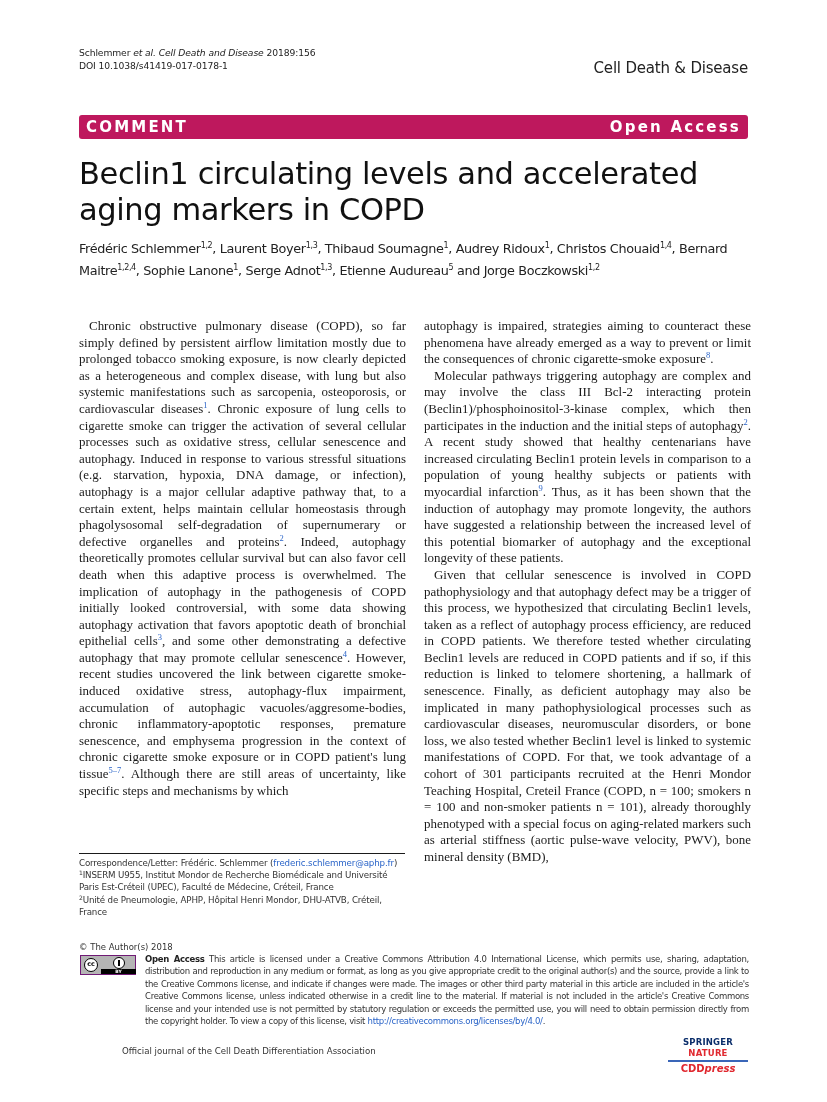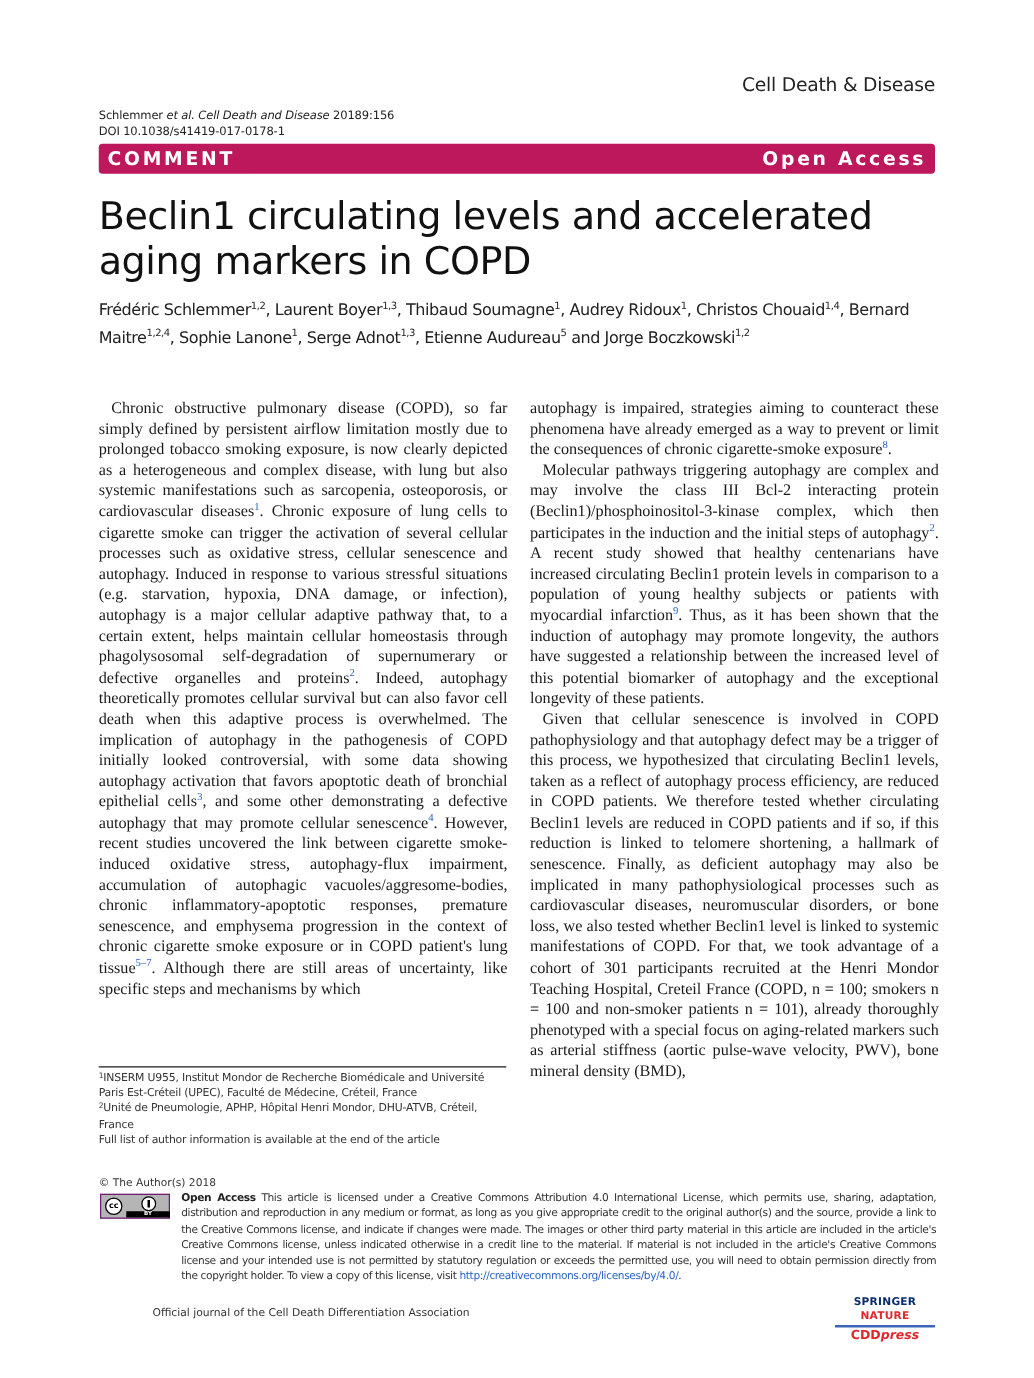--- a/index.html
+++ b/index.html
@@ -1,20 +1,20 @@
 <!DOCTYPE html>
 <html><head>
 <meta charset="utf-8">
 <style>
   html, body { margin: 0; padding: 0; background: #ffffff; }
   body { width: 827px; height: 1102px; position: relative; overflow: hidden; color: #1a1a1a; }
   .sans { font-family: "DejaVu Sans", sans-serif; }
   .serif { font-family: "Liberation Serif", serif; }
 
-  .running-head { position: absolute; left: 79px; top: 46px; font-size: 9.2px; line-height: 13px; color: #222; letter-spacing: -0.1px; margin-top: 40px; }
+  .running-head { position: absolute; left: 79px; top: 46px; font-size: 9.2px; line-height: 13px; color: #222; letter-spacing: -0.1px; }
   .running-head em { font-style: italic; }
   .journal-name { position: absolute; right: 79px; top: 59px; font-size: 15px; color: #222; letter-spacing: -0.2px; margin-left: 36px; }
 
   .banner { position: absolute; left: 79px; top: 115px; width: 669px; height: 24px; background: #be185d; border-radius: 3px; box-sizing: border-box; padding: 0 7px; display: flex; align-items: center; justify-content: space-between; }
   .banner span { color: #ffffff; font-weight: bold; font-size: 15px; letter-spacing: 2.2px; }
 
   .title { position: absolute; left: 79px; top: 156px; width: 660px; font-size: 30.5px; line-height: 36px; color: #111; letter-spacing: -0.4px; margin: 0; font-weight: normal; }
 
   .authors { position: absolute; left: 79px; top: 238px; width: 675px; font-size: 12.8px; line-height: 22px; color: #222; letter-spacing: -0.35px; }
   .authors sup { font-size: 8px; vertical-align: 5px; line-height: 0; }
@@ -73,23 +73,23 @@
 </div>
 
 <div class="col col-right serif">
   <p class="noindent" style="text-indent:0"><span>autophagy is impaired, strategies aiming to counteract these phenomena have already emerged as a way to prevent or limit the consequences of chronic cigarette-smoke exposure</span><a class="ref">8</a><span>.</span></p>
   <p><span>Molecular pathways triggering autophagy are complex and may involve the class III Bcl-2 interacting protein (Beclin1)/phosphoinositol-3-kinase complex, which then participates in the induction and the initial steps of autophagy</span><a class="ref">2</a><span>. A recent study showed that healthy centenarians have increased circulating Beclin1 protein levels in comparison to a population of young healthy subjects or patients with myocardial infarction</span><a class="ref">9</a><span>. Thus, as it has been shown that the induction of autophagy may promote longevity, the authors have suggested a relationship between the increased level of this potential biomarker of autophagy and the exceptional longevity of these patients.</span></p>
   <p>Given that cellular senescence is involved in COPD pathophysiology and that autophagy defect may be a trigger of this process, we hypothesized that circulating Beclin1 levels, taken as a reflect of autophagy process efficiency, are reduced in COPD patients. We therefore tested whether circulating Beclin1 levels are reduced in COPD patients and if so, if this reduction is linked to telomere shortening, a hallmark of senescence. Finally, as deficient autophagy may also be implicated in many pathophysiological processes such as cardiovascular diseases, neuromuscular disorders, or bone loss, we also tested whether Beclin1 level is linked to systemic manifestations of COPD. For that, we took advantage of a cohort of 301 participants recruited at the Henri Mondor Teaching Hospital, Creteil France (COPD, n = 100; smokers n = 100 and non-smoker patients n = 101), already thoroughly phenotyped with a special focus on aging-related markers such as arterial stiffness (aortic pulse-wave velocity, PWV), bone mineral density (BMD),</p>
 </div>
 
 <div class="footnote-rule"></div>
 <div class="footnotes sans">
+  <div><span>Correspondence/Letter: Frédéric. Schlemmer (</span><a class="link">frederic.schlemmer@aphp.fr</a><span>)</span></div>
   <div><sup>1</sup><span>INSERM U955, Institut Mondor de Recherche Biomédicale and Université Paris Est-Créteil (UPEC), Faculté de Médecine, Créteil, France</span></div>
   <div><sup>2</sup><span>Unité de Pneumologie, APHP, Hôpital Henri Mondor, DHU-ATVB, Créteil, France</span></div>
-  <div>Full list of author information is available at the end of the article</div>
 </div>
 
 <div class="copyright sans">© The Author(s) 2018</div>
 <div class="license sans">
   <div class="first-line"><span class="oa">Open Access</span><span> This article is licensed under a Creative Commons Attribution 4.0 International License, which permits use, sharing, adaptation, distribution and reproduction in any medium or format, as long as you give appropriate credit to the original author(s) and the source, provide a link to the Creative Commons license, and indicate if changes were made. The images or other third party material in this article are included in the article's Creative Commons license, unless indicated otherwise in a credit line to the material. If material is not included in the article's Creative Commons license and your intended use is not permitted by statutory regulation or exceeds the permitted use, you will need to obtain permission directly from the copyright holder. To view a copy of this license, visit </span><a class="link">http://creativecommons.org/licenses/by/4.0/</a><span>.</span></div>
 </div>
 <div class="cc-badge sans">
   <div class="cc">cc</div>
   <div class="by-icon"></div>
   <div class="by-strip">BY</div>

